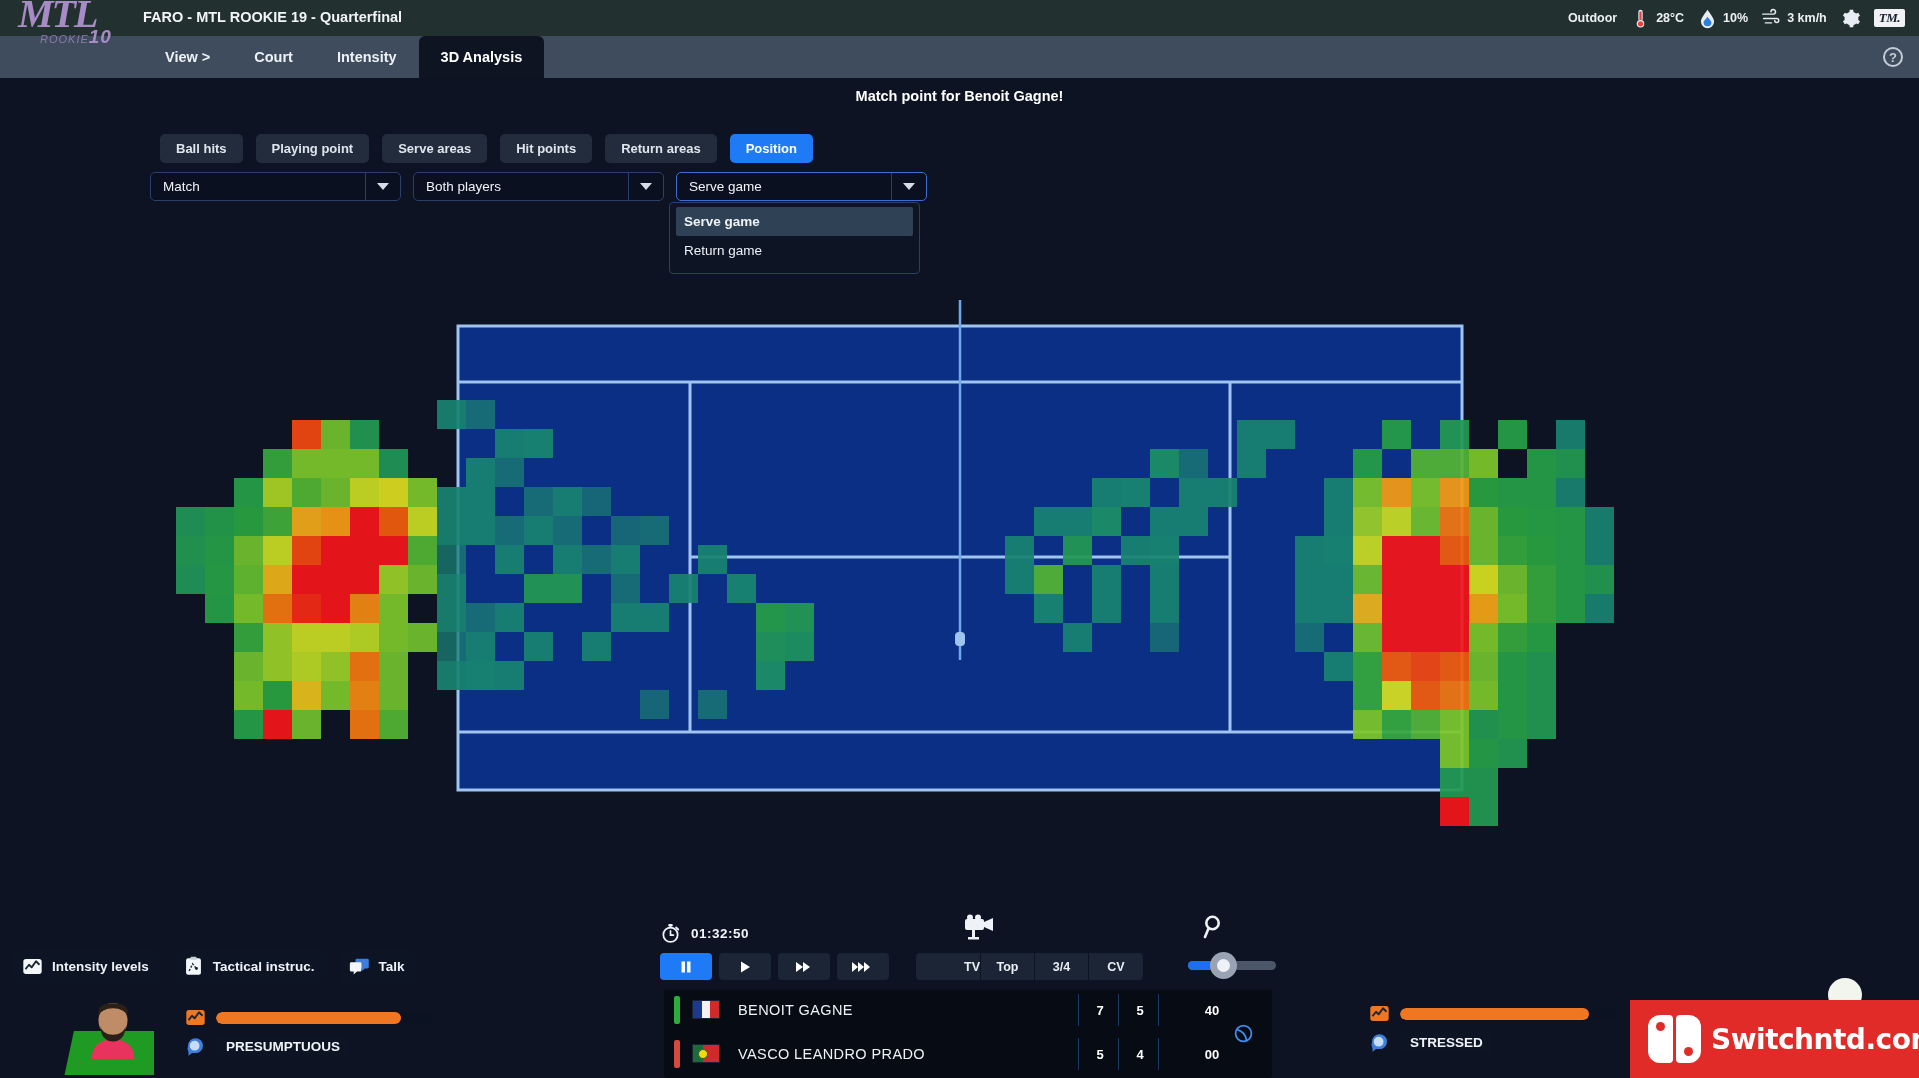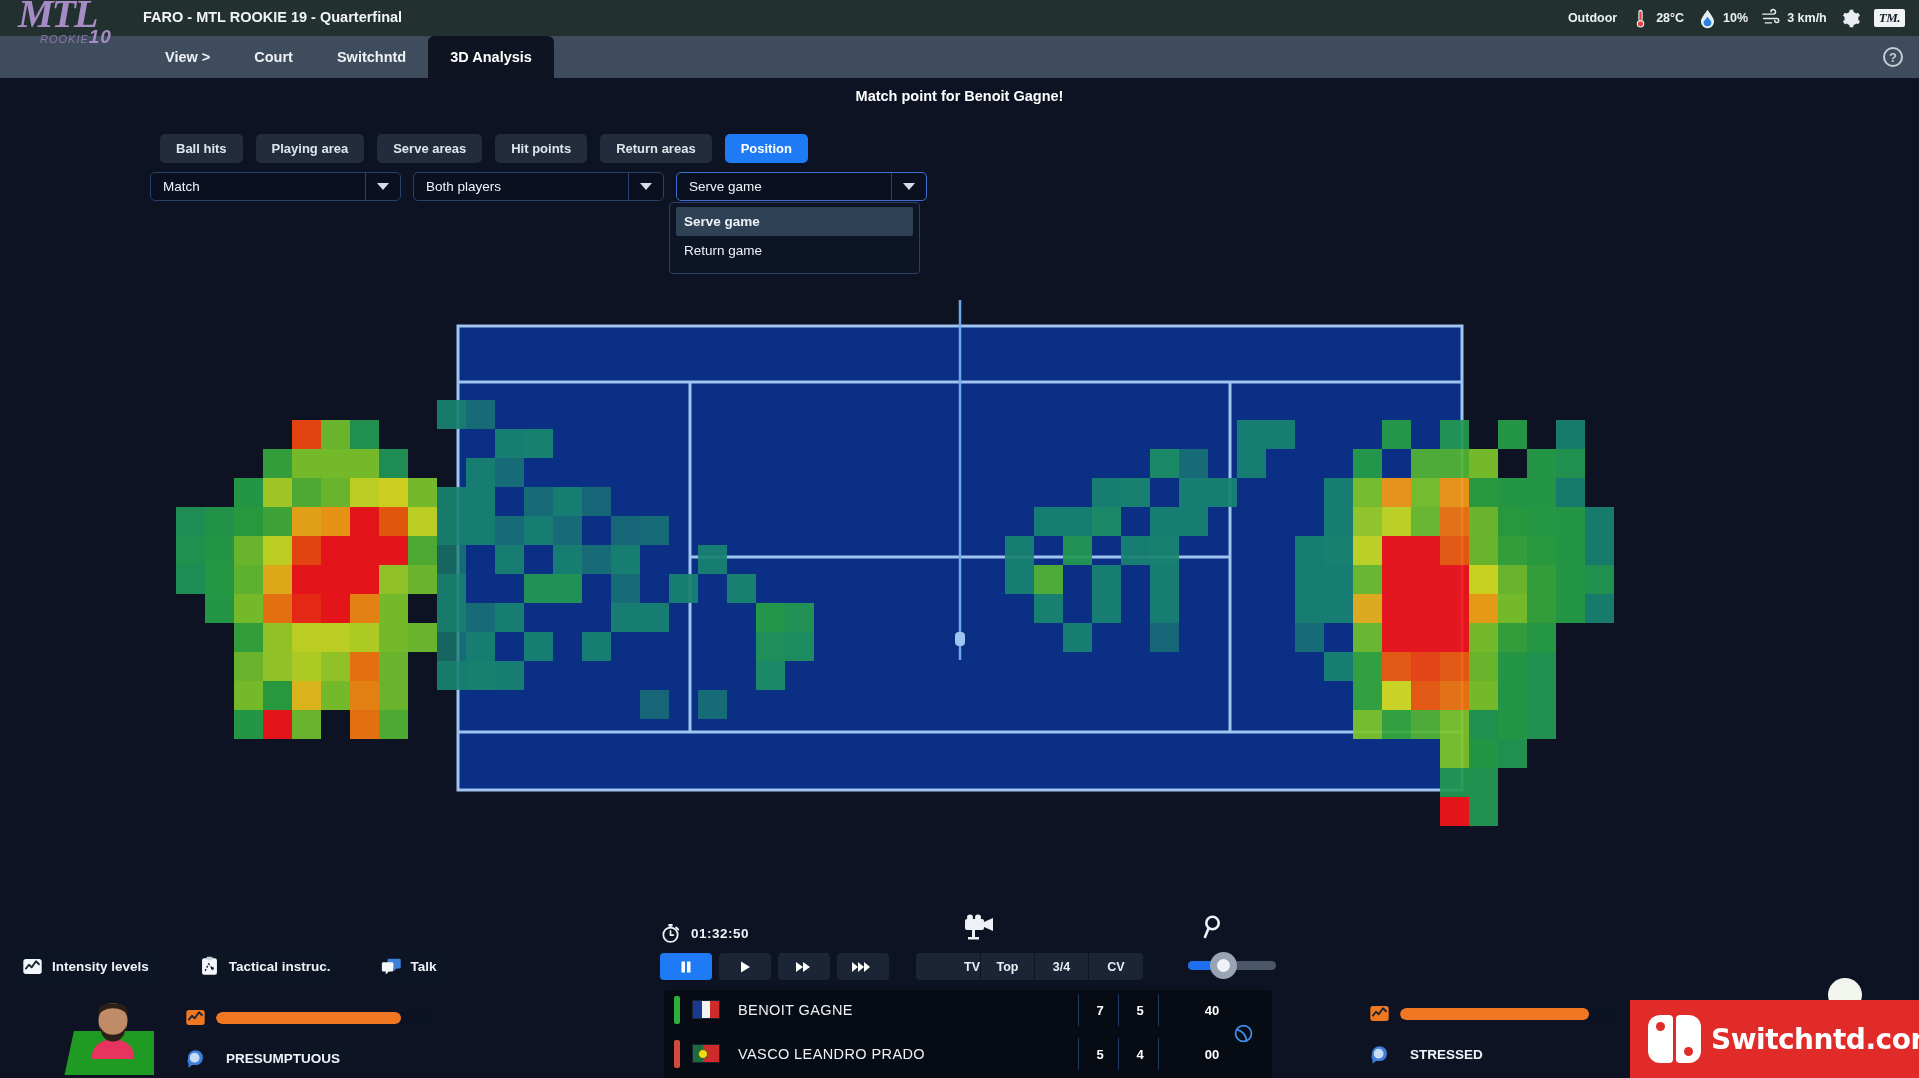--- a/index.html
+++ b/index.html
@@ -71,33 +71,33 @@
   .dd-opt { font-size:13.5px; color:#eef2f7; padding:7px 14px; cursor:pointer; }
   .dd-opt.sel-opt { background:#2f4154; font-weight:bold; margin:0 6px; border-radius:2px; padding:7px 8px; }
 
   
   #court-stage { position:absolute; left:0; top:300px; width:1919px; height:520px; }
   #court-svg { position:absolute; left:0; top:0; }
   #heat-layer { position:absolute; left:0; top:0; width:1919px; height:520px; }
   .hcell { position:absolute; width:29px; height:29px; }
 
   
-  .btn-row-left { position:absolute; left:14px; top:950px; display:flex; gap:30px; z-index:12;}
+  .btn-row-left { position:absolute; left:14px; top:950px; display:flex; gap:14px; z-index:12;}
   .mini-btn { display:flex; align-items:center; gap:9px; background:#0d1525;
     border-radius:4px; padding:6px 12px 6px 8px; cursor:pointer; }
   .mini-btn span.t { font-size:13.5px; font-weight:bold; color:#eff3f8; white-space:nowrap; }
   .ic { width:21px; height:21px; flex:0 0 21px; display:block; }
 
   .player-left { position:absolute; left:0; top:995px; width:470px; height:83px; z-index:11;}
   .avatar-box { position:absolute; left:14px; top:8px; width:140px; height:72px; overflow:hidden; }
   .avatar-green { position:absolute; left:55px; top:28px; width:160px; height:46px;
     background:#1f9b23; transform:skewX(-12deg); }
   .head { position:absolute; left:70px; top:-6px; width:58px; height:62px; }
   .stats-left { position:absolute; left:185px; top:12px; }
-  .bar-row { display:flex; align-items:center; gap:10px; margin-bottom:20px; }
+  .bar-row { display:flex; align-items:center; gap:10px; margin-bottom:8px; }
   .barbg { width:215px; height:12px; background:#0b1322; border-radius:6px; overflow:hidden;}
   .barfill { height:12px; background:#ef7722; border-radius:6px; }
   .mood { font-size:13.5px; font-weight:bold; color:#f0f4f8; background:#0d1525;
     padding:3px 10px; border-radius:3px; }
 
   
   .player-right { position:absolute; left:1369px; top:1003px; z-index:11; }
 
   
   .playbar { position:absolute; left:660px; top:920px; width:620px; height:70px; z-index:12; }
@@ -204,33 +204,33 @@
 
   <div class="navbar">
     <div class="nav-spacer"></div>
     <div class="nav-item">
         <span>View &gt;</span>
       </div>
     <div class="nav-item">
         <span>Court</span>
       </div>
     <div class="nav-item">
-        <span>Switchntd</span>
+        <span>Intensity</span>
       </div>
     <div class="nav-item active">
         <span>3D Analysis</span>
       </div>
     <div class="help-icon">?</div>
   </div>
 
   <div class="headline">Match point for Benoit Gagne!</div>
 
   <div class="chips">
     <div class="chip">Ball hits</div>
-    <div class="chip">Playing area</div>
+    <div class="chip">Playing point</div>
     <div class="chip">Serve areas</div>
     <div class="chip">Hit points</div>
     <div class="chip">Return areas</div>
     <div class="chip active">Position</div>
   </div>
 
   <div class="selects">
     <div class="sel">
       <span class="lbl">Match</span>
       <span class="arrow-box">

